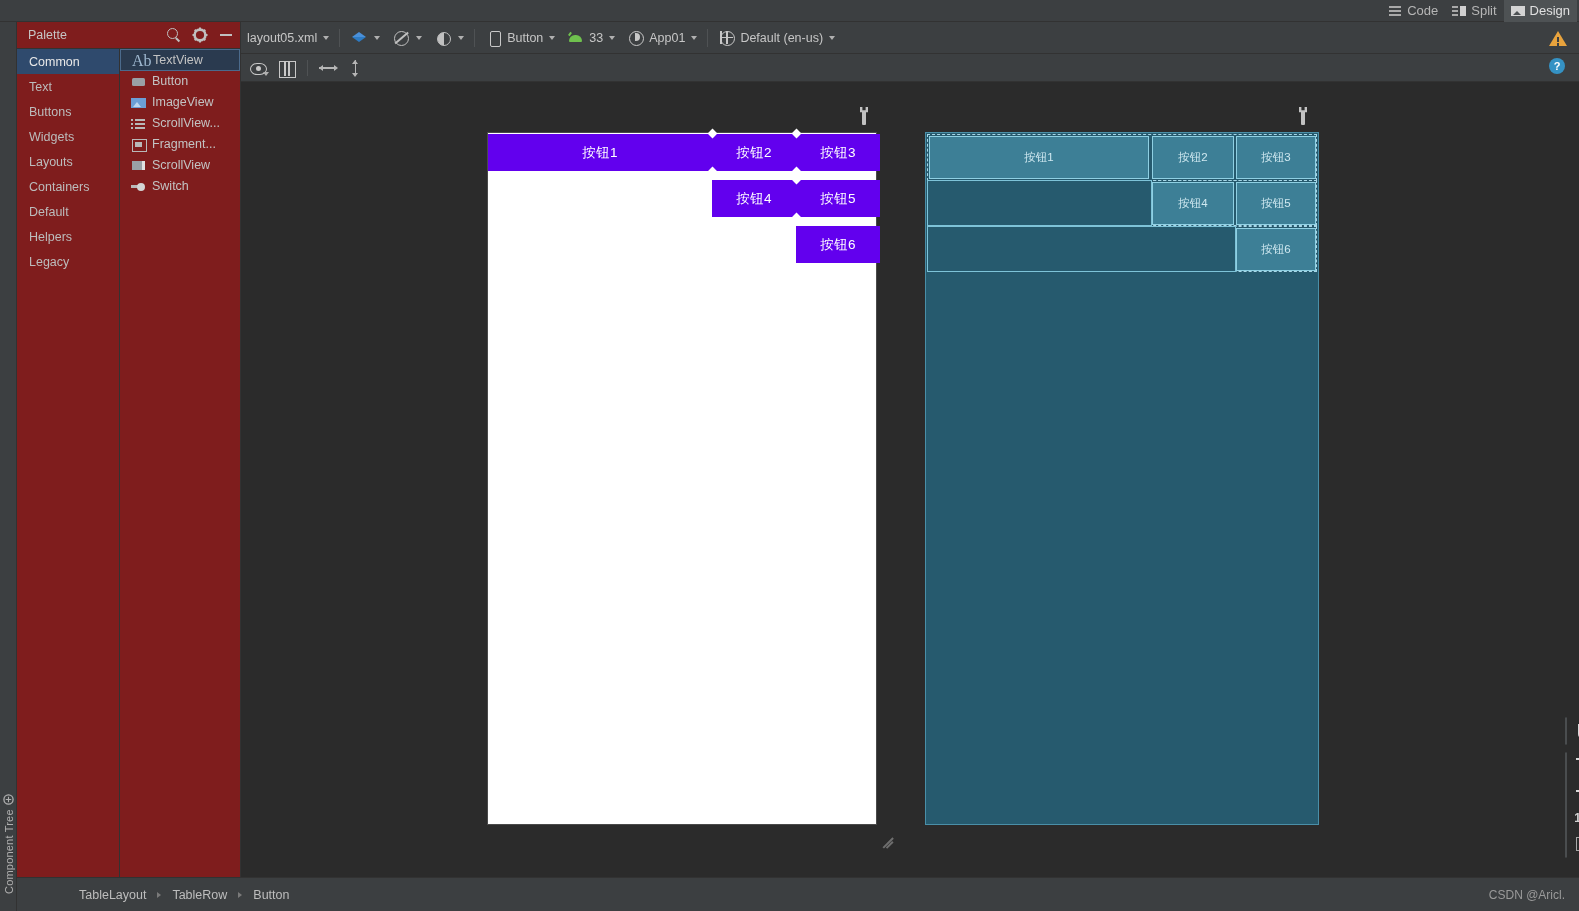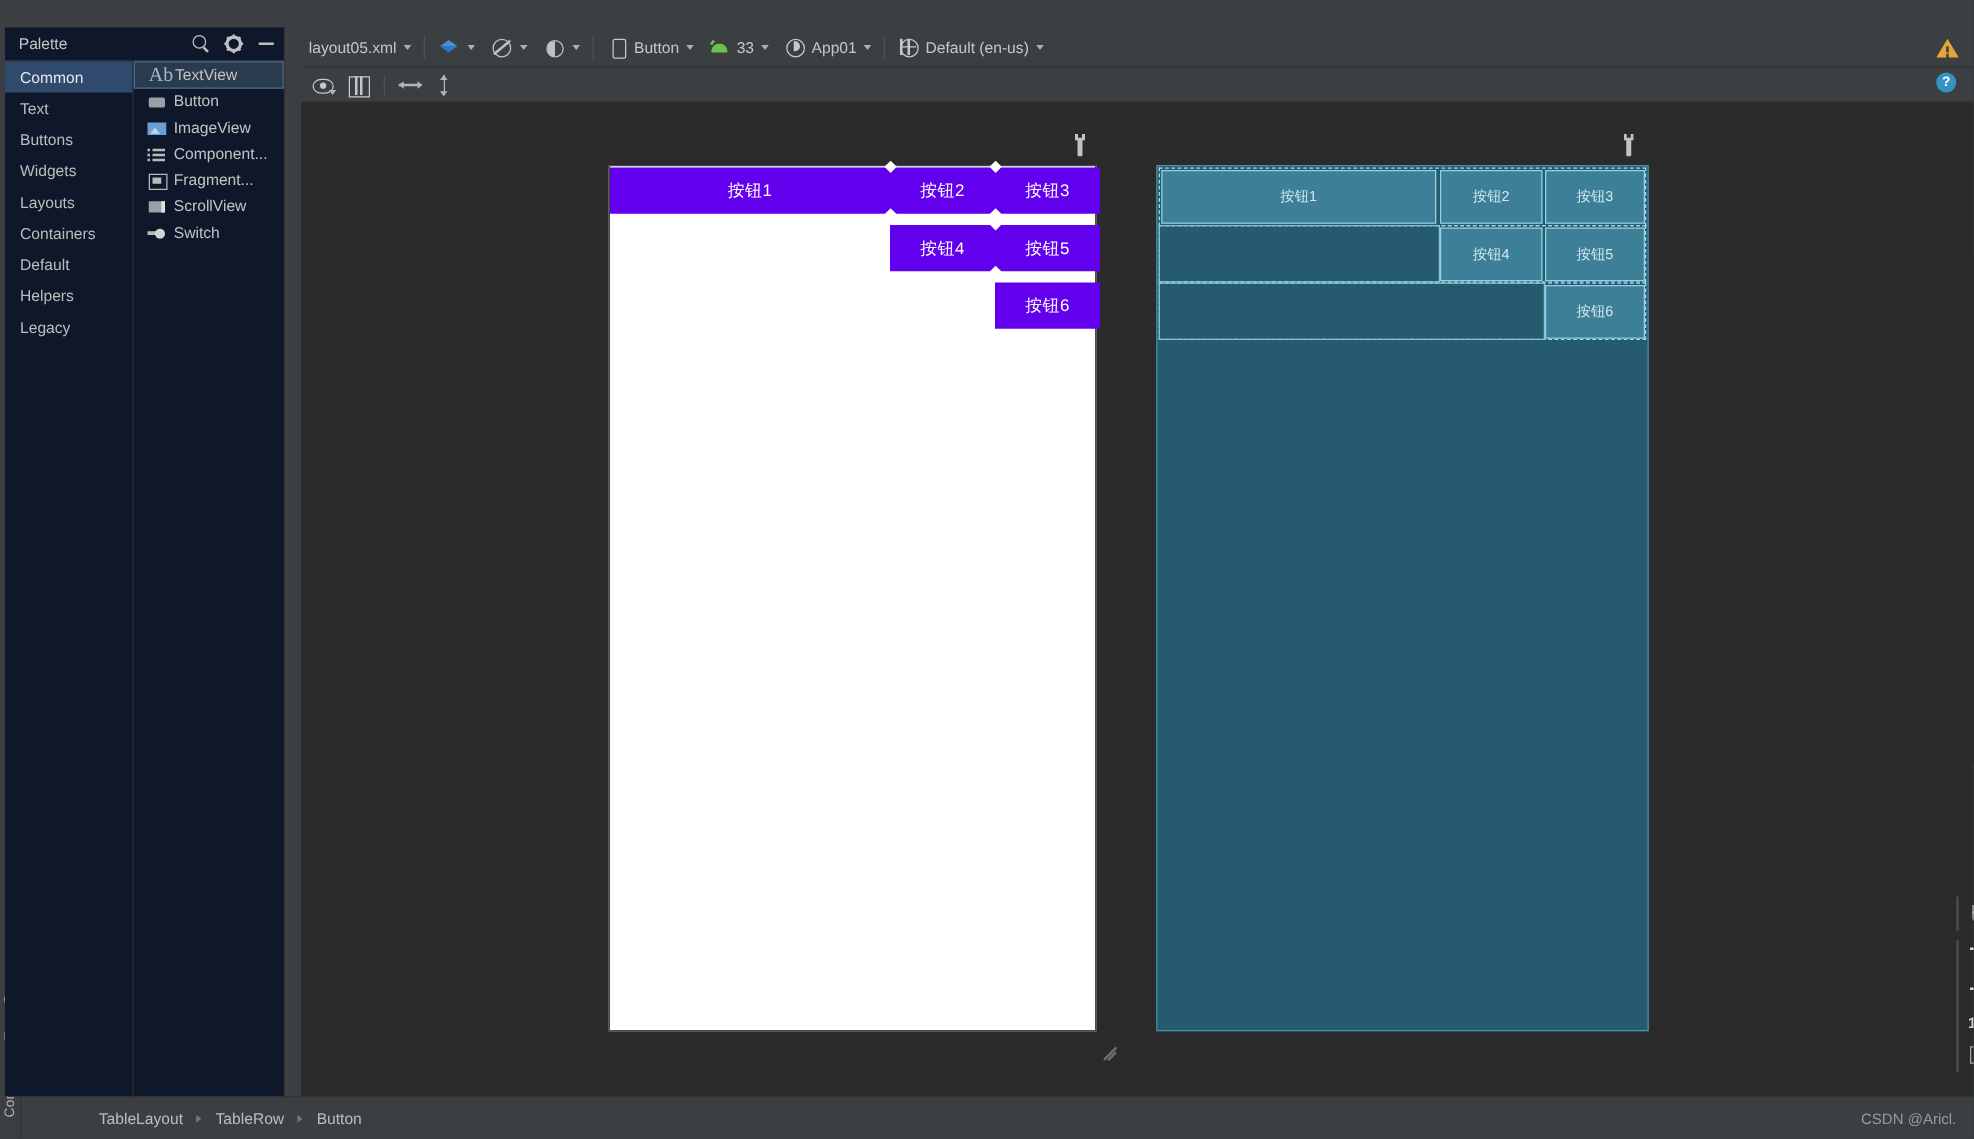--- a/index.html
+++ b/index.html
@@ -55,22 +55,22 @@
     font-size: 11px; color: #b0b0b0; letter-spacing: .2px;
     display: flex; align-items: center; gap: 4px; padding: 4px 0;
     cursor: default;
   }
   .vtab.palette { top: 4px; height: 70px; }
   .vtab.ctree { top: 760px; height: 116px; }
   .vtab .vico { width: 11px; height: 11px; flex: none; }
 
   
   .palette {
-    position: absolute; left: 4px; top: 22px; width: 224px; height: 855px;
-    background: #0f172a; border-right: 1px solid #323232;
+    position: absolute; left: 17px; top: 22px; width: 224px; height: 855px;
+    background: #7f1d1d; border-right: 1px solid #323232;
   }
   .palette-header {
     height: 27px; display: flex; align-items: center; padding: 0 6px 0 11px;
     border-bottom: 1px solid #323232;
   }
   .palette-title { font-size: 12.5px; color: #c6c6c6; flex: 1; }
   .ph-icons { display: flex; align-items: center; gap: 10px; }
   .ph-icon { width: 16px; height: 16px; position: relative; cursor: default; }
 
   .ic-search::before {
@@ -311,20 +311,38 @@
   .watermark {
     position: absolute; right: 14px; bottom: 9px;
     font-size: 12px; color: #9a9a9a; cursor: default;
   }
 </style>
 </head>
 <body>
 
 <div id="app">
 
+  <div class="topbar">
+    <div class="mode-tabs">
+      <div class="mode-tab">
+        <span class="mico ic-code">
+            <span></span>
+          </span>
+        <span>Code</span>
+      </div>
+      <div class="mode-tab">
+        <span class="mico ic-split"></span>
+        <span>Split</span>
+      </div>
+      <div class="mode-tab active">
+        <span class="mico ic-design"></span>
+        <span>Design</span>
+      </div>
+    </div>
+  </div>
 
   <div class="left-strip">
     <div class="vtab palette">
       <span>Palette</span>
       <svg class="vico" viewBox="0 0 12 12">
         <rect x="1" y="6" width="4" height="5" fill="#9aa0a6"></rect>
         <rect x="6" y="2" width="4" height="9" fill="#d4d4d4"></rect>
       </svg>
     </div>
     <div class="vtab ctree">
@@ -399,21 +417,21 @@
         <div class="comp-item">
           <span class="comp-ico ic-button-g"></span>
           <span class="comp-lbl">Button</span>
         </div>
         <div class="comp-item">
           <span class="comp-ico ic-image-g"></span>
           <span class="comp-lbl">ImageView</span>
         </div>
         <div class="comp-item">
           <span class="comp-ico ic-list-g"></span>
-          <span class="comp-lbl">Component...</span>
+          <span class="comp-lbl">ScrollView...</span>
         </div>
         <div class="comp-item">
           <span class="comp-ico ic-frag-g"></span>
           <span class="comp-lbl">Fragment...</span>
         </div>
         <div class="comp-item">
           <span class="comp-ico ic-scroll-g"></span>
           <span class="comp-lbl">ScrollView</span>
         </div>
         <div class="comp-item">

